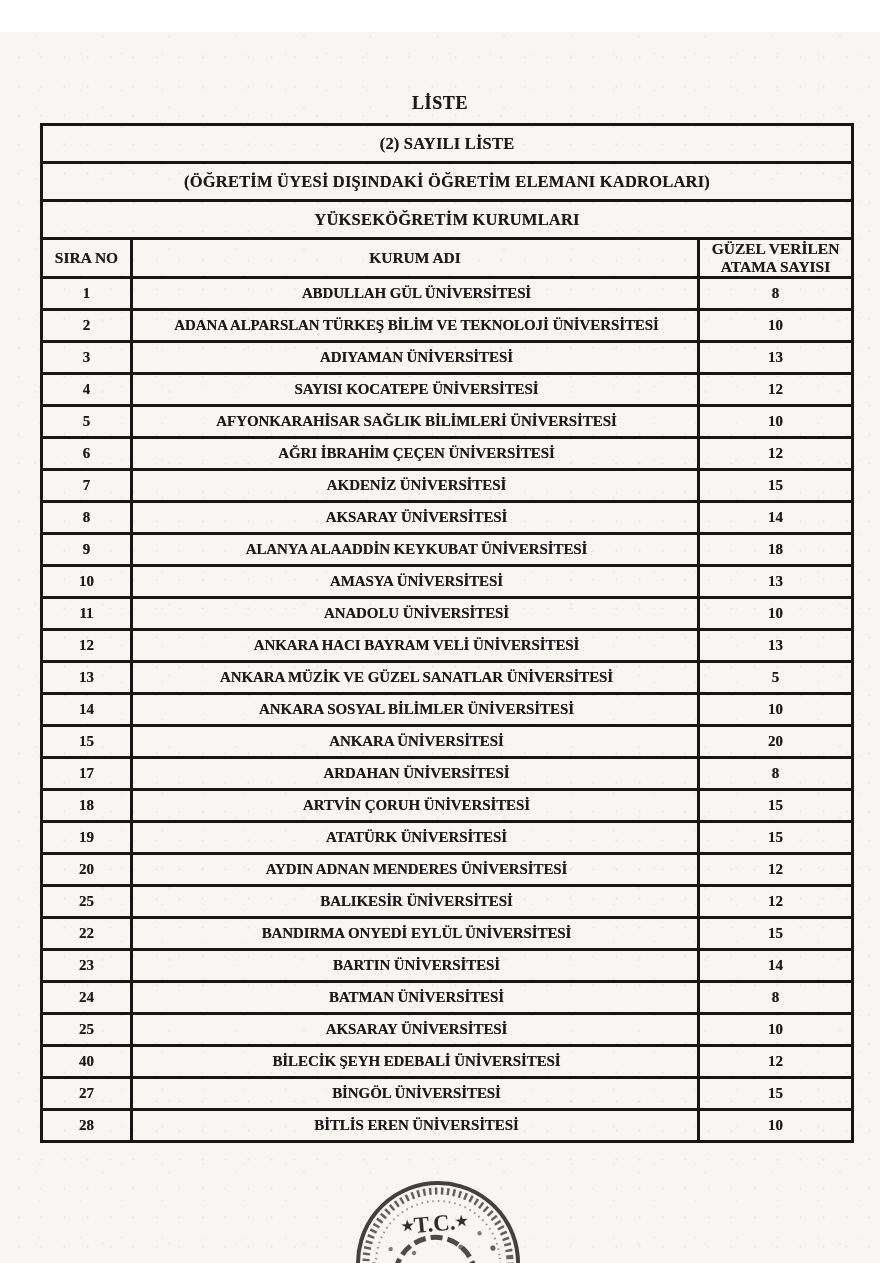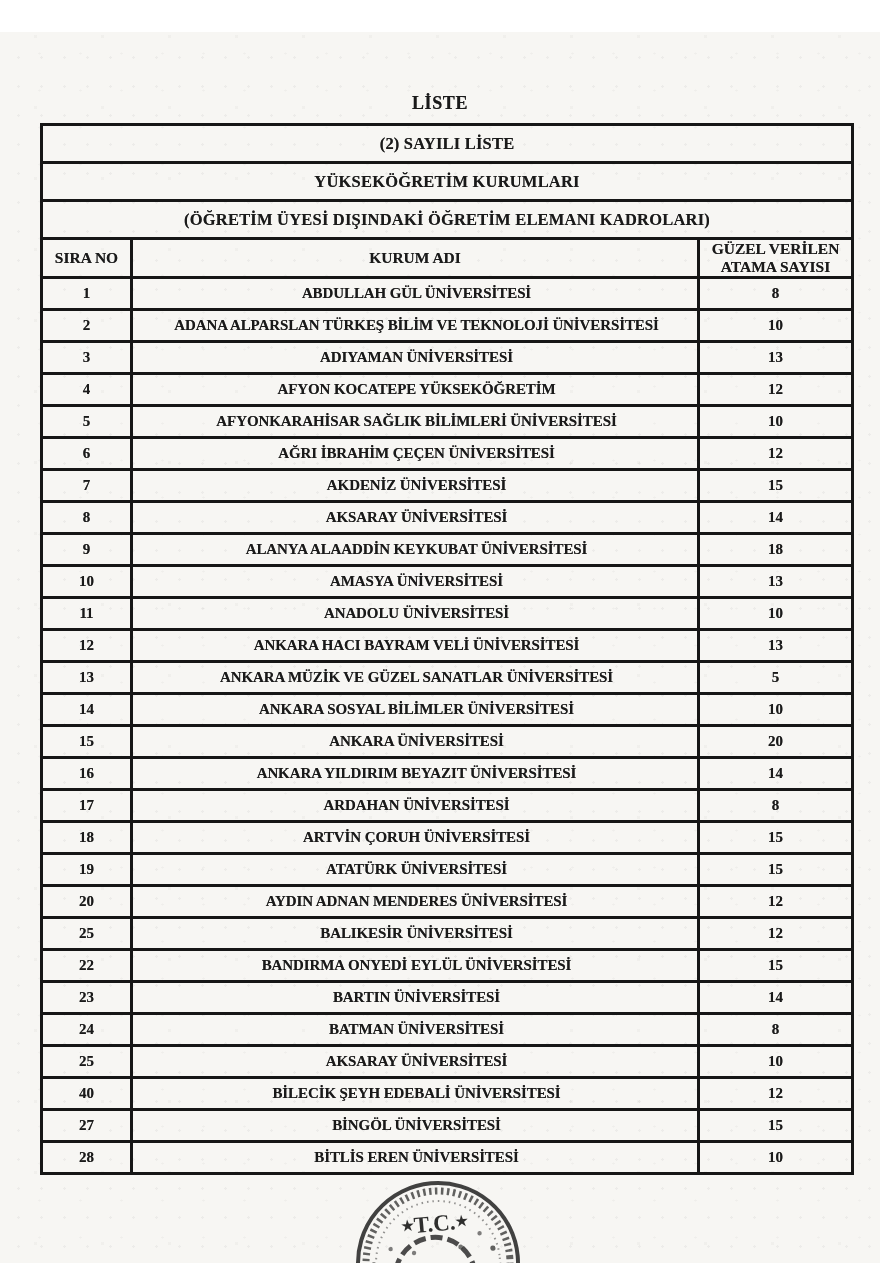--- a/index.html
+++ b/index.html
@@ -90,24 +90,24 @@
     <colgroup>
         <col class="c1">
         <col class="c2">
         <col class="c3">
       </colgroup>
     <tbody id="rows-body">
       <tr class="band">
         <td colspan="3">(2) SAYILI LİSTE</td>
       </tr>
       <tr class="band">
+        <td colspan="3">(ÖĞRETİM ÜYESİ DIŞINDAKİ ÖĞRETİM ELEMANI KADROLARI)</td>
+      </tr>
+      <tr class="band">
         <td colspan="3">YÜKSEKÖĞRETİM KURUMLARI</td>
-      </tr>
-      <tr class="band">
-        <td colspan="3">(ÖĞRETİM ÜYESİ DIŞINDAKİ ÖĞRETİM ELEMANI KADROLARI)</td>
       </tr>
       <tr class="cols">
         <th>SIRA NO</th>
         <th>KURUM ADI</th>
         <th>
           <span class="hline">GÜZEL VERİLEN</span>
           <span class="hline">ATAMA SAYISI</span>
         </th>
       </tr>
 
@@ -121,21 +121,21 @@
           <td class="c-name">ADANA ALPARSLAN TÜRKEŞ BİLİM VE TEKNOLOJİ ÜNİVERSİTESİ</td>
           <td class="c-count">10</td>
         </tr>
         <tr class="datarow">
           <td class="c-no">3</td>
           <td class="c-name">ADIYAMAN ÜNİVERSİTESİ</td>
           <td class="c-count">13</td>
         </tr>
         <tr class="datarow">
           <td class="c-no">4</td>
-          <td class="c-name">AFYON KOCATEPE YÜKSEKÖĞRETİM</td>
+          <td class="c-name">SAYISI KOCATEPE ÜNİVERSİTESİ</td>
           <td class="c-count">12</td>
         </tr>
         <tr class="datarow">
           <td class="c-no">5</td>
           <td class="c-name">AFYONKARAHİSAR SAĞLIK BİLİMLERİ ÜNİVERSİTESİ</td>
           <td class="c-count">10</td>
         </tr>
         <tr class="datarow">
           <td class="c-no">6</td>
           <td class="c-name">AĞRI İBRAHİM ÇEÇEN ÜNİVERSİTESİ</td>
@@ -178,25 +178,20 @@
         </tr>
         <tr class="datarow">
           <td class="c-no">14</td>
           <td class="c-name">ANKARA SOSYAL BİLİMLER ÜNİVERSİTESİ</td>
           <td class="c-count">10</td>
         </tr>
         <tr class="datarow">
           <td class="c-no">15</td>
           <td class="c-name">ANKARA ÜNİVERSİTESİ</td>
           <td class="c-count">20</td>
-        </tr>
-        <tr class="datarow">
-          <td class="c-no">16</td>
-          <td class="c-name">ANKARA YILDIRIM BEYAZIT ÜNİVERSİTESİ</td>
-          <td class="c-count">14</td>
         </tr>
         <tr class="datarow">
           <td class="c-no">17</td>
           <td class="c-name">ARDAHAN ÜNİVERSİTESİ</td>
           <td class="c-count">8</td>
         </tr>
         <tr class="datarow">
           <td class="c-no">18</td>
           <td class="c-name">ARTVİN ÇORUH ÜNİVERSİTESİ</td>
           <td class="c-count">15</td>

